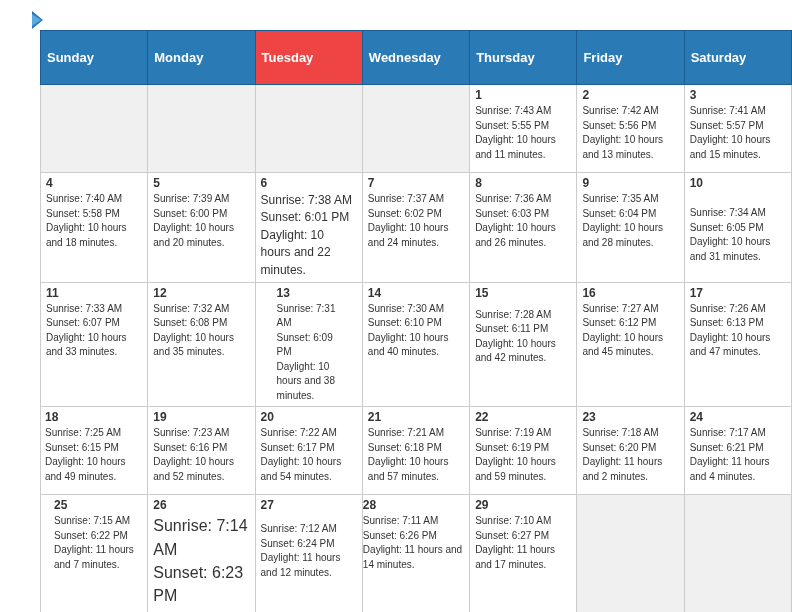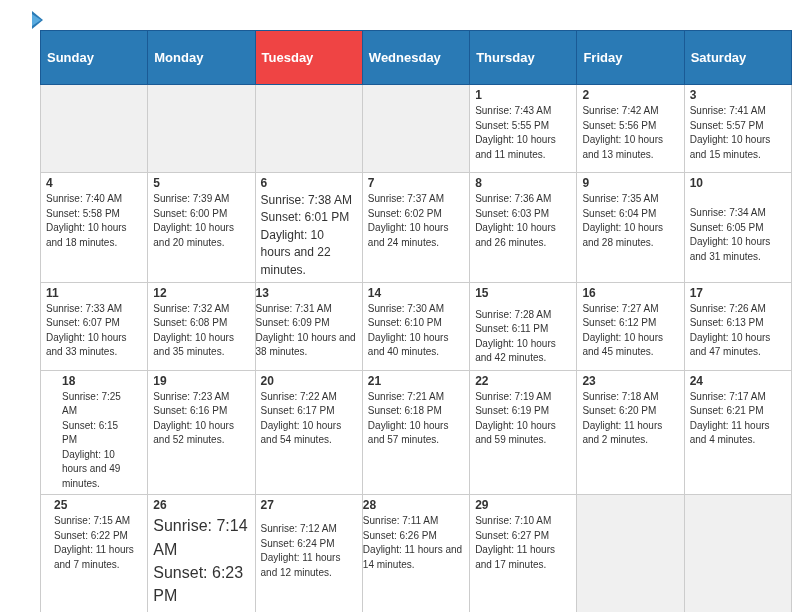--- a/index.html
+++ b/index.html
@@ -115,21 +115,21 @@
             <div style="font-size: 10px; line-height: 1.45; color: rgb(51, 51, 51); white-space: pre-line;">Sunrise: 7:33 AM
 Sunset: 6:07 PM
 Daylight: 10 hours and 33 minutes.</div>
           </td>
           <td style="border: 1px solid rgb(204, 204, 204); vertical-align: top; padding: 3px 5px; height: 88px; font-size: 10px; color: rgb(51, 51, 51); font-family: Arial;">
             <div style="font-size: 12px; font-weight: bold; margin-bottom: 2px;">12</div>
             <div style="font-size: 10px; line-height: 1.45; color: rgb(51, 51, 51); white-space: pre-line;">Sunrise: 7:32 AM
 Sunset: 6:08 PM
 Daylight: 10 hours and 35 minutes.</div>
           </td>
-          <td style="border: 1px solid rgb(204, 204, 204); vertical-align: top; padding: 3px 0; height: 88px; font-size: 10px; color: rgb(51, 51, 51); font-family: Arial;">
+          <td style="border: 1px solid rgb(204, 204, 204); vertical-align: top; padding: 3px 21px; height: 88px; font-size: 10px; color: rgb(51, 51, 51); font-family: Arial;">
             <div style="font-size: 12px; font-weight: bold; margin-bottom: 2px;">13</div>
             <div style="font-size: 10px; line-height: 1.45; color: rgb(51, 51, 51); white-space: pre-line;">Sunrise: 7:31 AM
 Sunset: 6:09 PM
 Daylight: 10 hours and 38 minutes.</div>
           </td>
           <td style="border: 1px solid rgb(204, 204, 204); vertical-align: top; padding: 3px 5px; height: 88px; font-size: 10px; color: rgb(51, 51, 51); font-family: Arial;">
             <div style="font-size: 12px; font-weight: bold; margin-bottom: 2px;">14</div>
             <div style="font-size: 10px; line-height: 1.45; color: rgb(51, 51, 51); white-space: pre-line;">Sunrise: 7:30 AM
 Sunset: 6:10 PM
 Daylight: 10 hours and 40 minutes.</div>
@@ -147,21 +147,21 @@
 Daylight: 10 hours and 45 minutes.</div>
           </td>
           <td style="border: 1px solid rgb(204, 204, 204); vertical-align: top; padding: 3px 5px; height: 88px; font-size: 10px; color: rgb(51, 51, 51); font-family: Arial;">
             <div style="font-size: 12px; font-weight: bold; margin-bottom: 2px;">17</div>
             <div style="font-size: 10px; line-height: 1.45; color: rgb(51, 51, 51); white-space: pre-line;">Sunrise: 7:26 AM
 Sunset: 6:13 PM
 Daylight: 10 hours and 47 minutes.</div>
           </td>
         </tr>
         <tr>
-          <td style="border: 1px solid rgb(204, 204, 204); vertical-align: top; padding: 3px 21px; height: 88px; font-size: 10px; color: rgb(51, 51, 51); font-family: Arial;">
+          <td style="border: 1px solid rgb(204, 204, 204); vertical-align: top; padding: 3px 4px; height: 88px; font-size: 10px; color: rgb(51, 51, 51); font-family: Arial;">
             <div style="font-size: 12px; font-weight: bold; margin-bottom: 2px;">18</div>
             <div style="font-size: 10px; line-height: 1.45; color: rgb(51, 51, 51); white-space: pre-line;">Sunrise: 7:25 AM
 Sunset: 6:15 PM
 Daylight: 10 hours and 49 minutes.</div>
           </td>
           <td style="border: 1px solid rgb(204, 204, 204); vertical-align: top; padding: 3px 5px; height: 88px; font-size: 10px; color: rgb(51, 51, 51); font-family: Arial;">
             <div style="font-size: 12px; font-weight: bold; margin-bottom: 2px;">19</div>
             <div style="font-size: 10px; line-height: 1.45; color: rgb(51, 51, 51); white-space: pre-line;">Sunrise: 7:23 AM
 Sunset: 6:16 PM
 Daylight: 10 hours and 52 minutes.</div>

